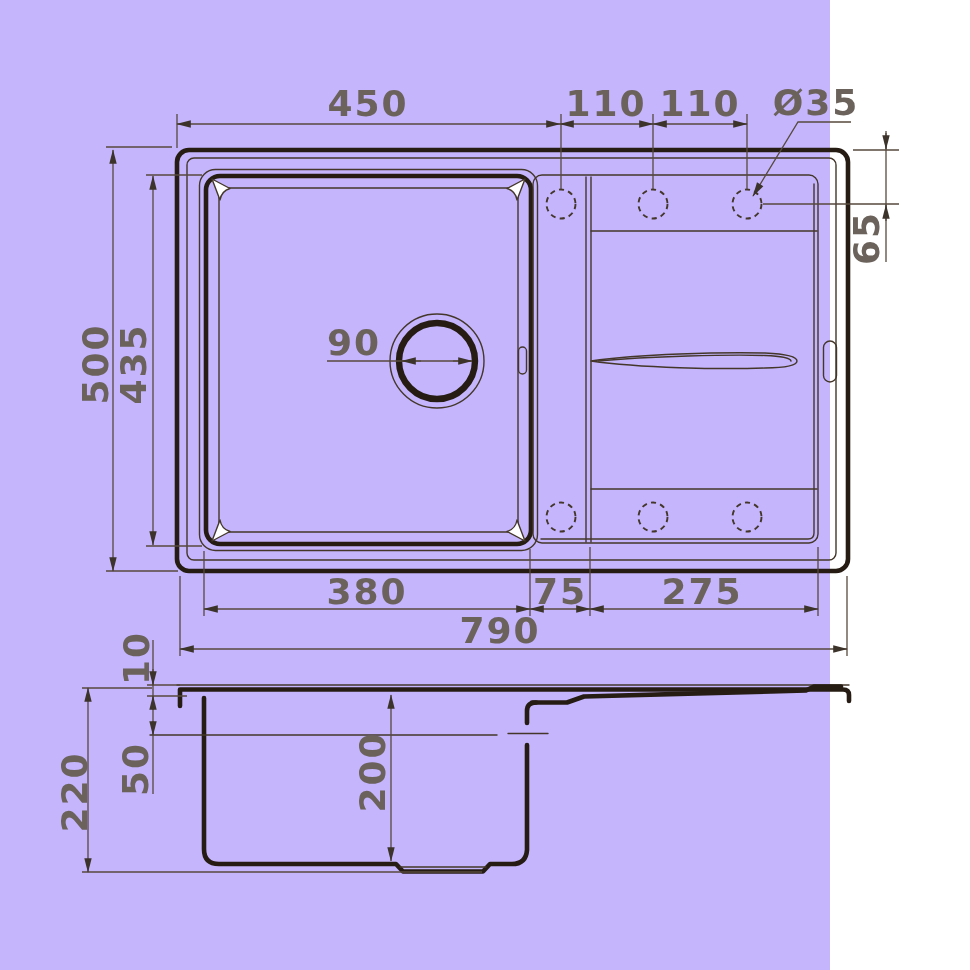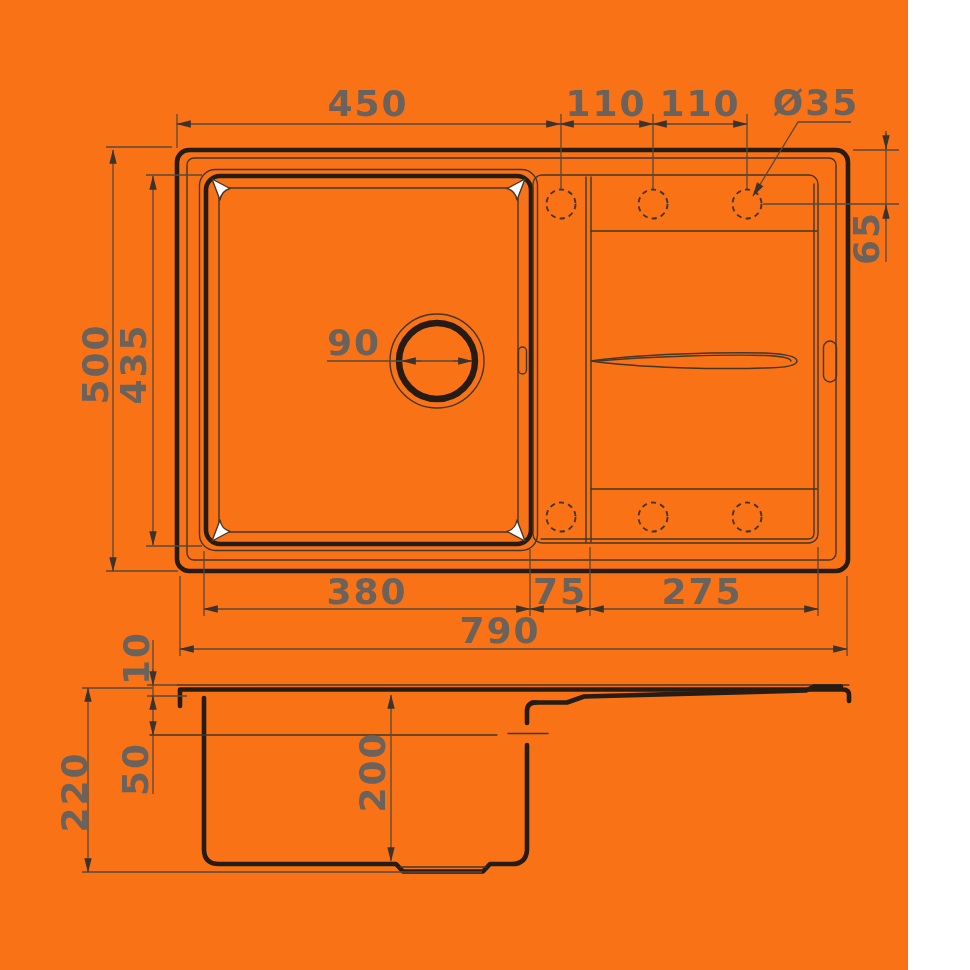--- a/index.html
+++ b/index.html
@@ -1,16 +1,16 @@
 <!DOCTYPE html>
 <html><head>
 <meta charset="utf-8">
 <style>
   html,body{margin:0;padding:0;background:#ffffff;width:970px;height:970px;overflow:hidden;}
-  .stage{position:relative;width:908px;height:970px;background:#f97316;}
+  .stage{position:relative;width:830px;height:970px;background:#c4b5fd;}
   svg{display:block;}
   .ink{stroke:#261c13;stroke-width:4.6;fill:none;stroke-linecap:round;stroke-linejoin:round;}
   .thin{stroke:#443729;stroke-width:1.4;fill:none;stroke-linecap:round;stroke-linejoin:round;}
   .hole{stroke:#443729;stroke-width:1.9;fill:none;stroke-dasharray:5.2 4.2;}
   .dline{stroke:#57493c;stroke-width:1.3;fill:none;}
   .darr{stroke:#57493c;stroke-width:1.3;fill:none;marker-start:url(#arrow);marker-end:url(#arrow);}
   .stub{stroke:#57493c;stroke-width:1.3;fill:none;marker-end:url(#arrow);}
   .dim{font-family:"DejaVu Sans",sans-serif;font-weight:700;font-size:36px;fill:#6b625b;letter-spacing:2px;text-anchor:middle;dominant-baseline:central;}
   .petal{fill:#ffffff;stroke:#443729;stroke-width:1.4;stroke-linejoin:round;}
 </style>

